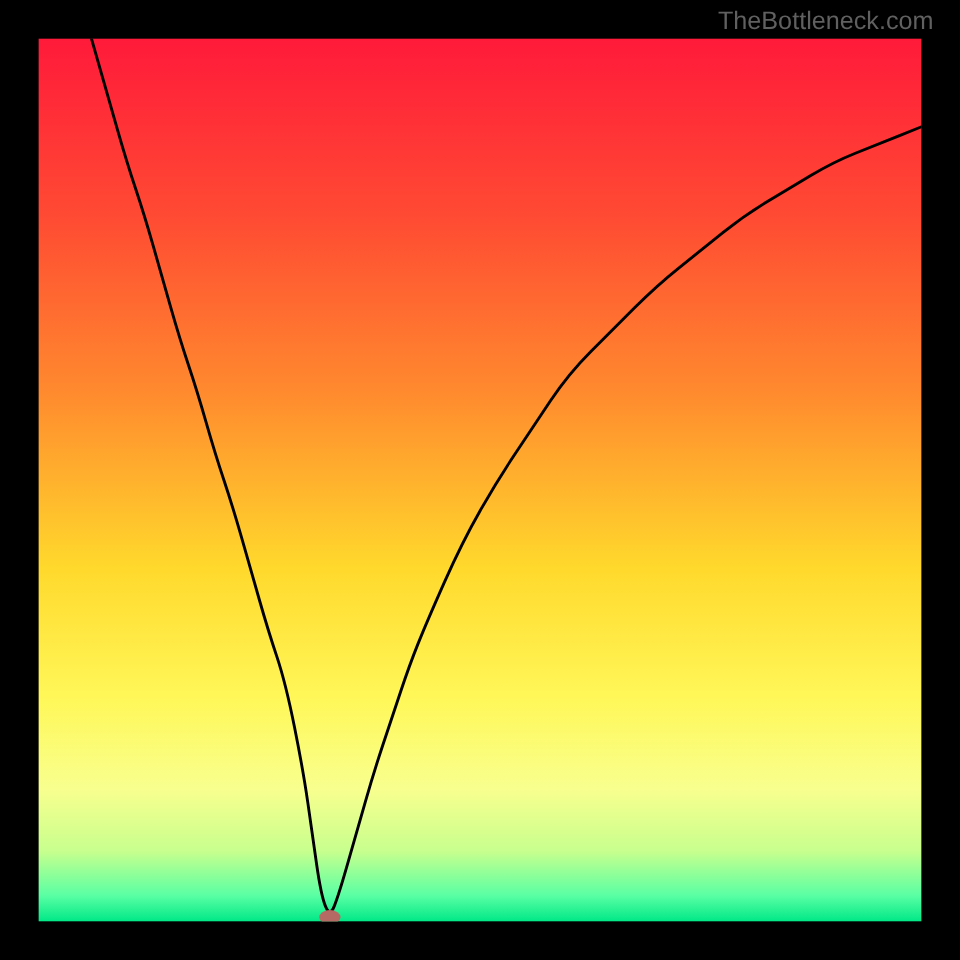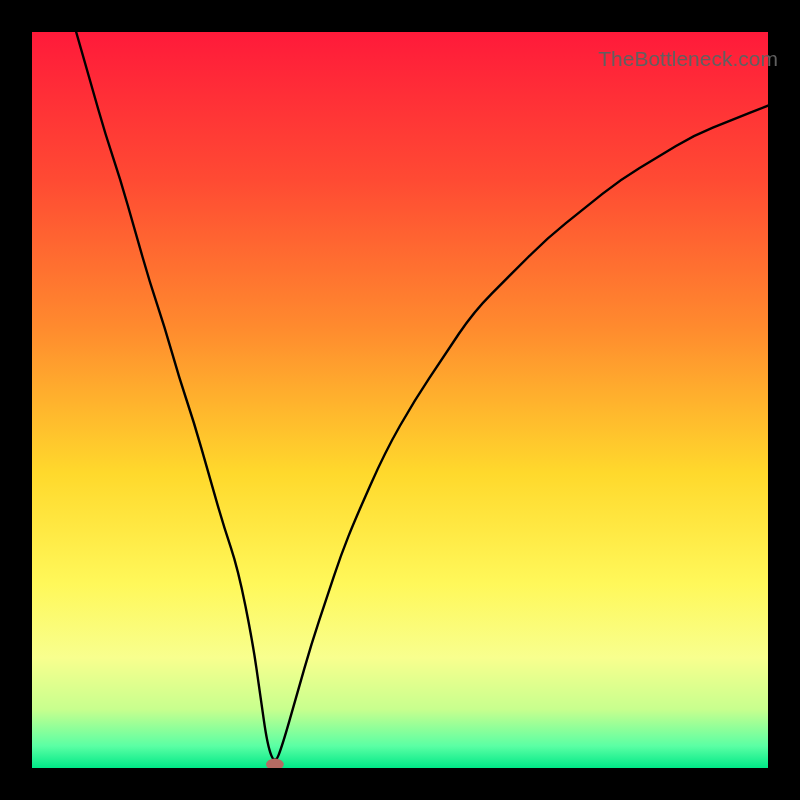--- a/index.html
+++ b/index.html
@@ -25,21 +25,20 @@
     box-sizing: border-box;
   }
   .watermark {
     position: absolute;
     top: 6px;
     right: 22px;
     color: #606060;
     font-size: 21px;
     font-weight: 500;
     letter-spacing: 0px;
-    margin-top: 41px;
   }
   svg { display: block; }
 </style>
 </head>
 <body>
 
 <div class="frame">
 
   <div class="plot">
     <svg viewBox="0 0 736 736" width="736" height="736">

